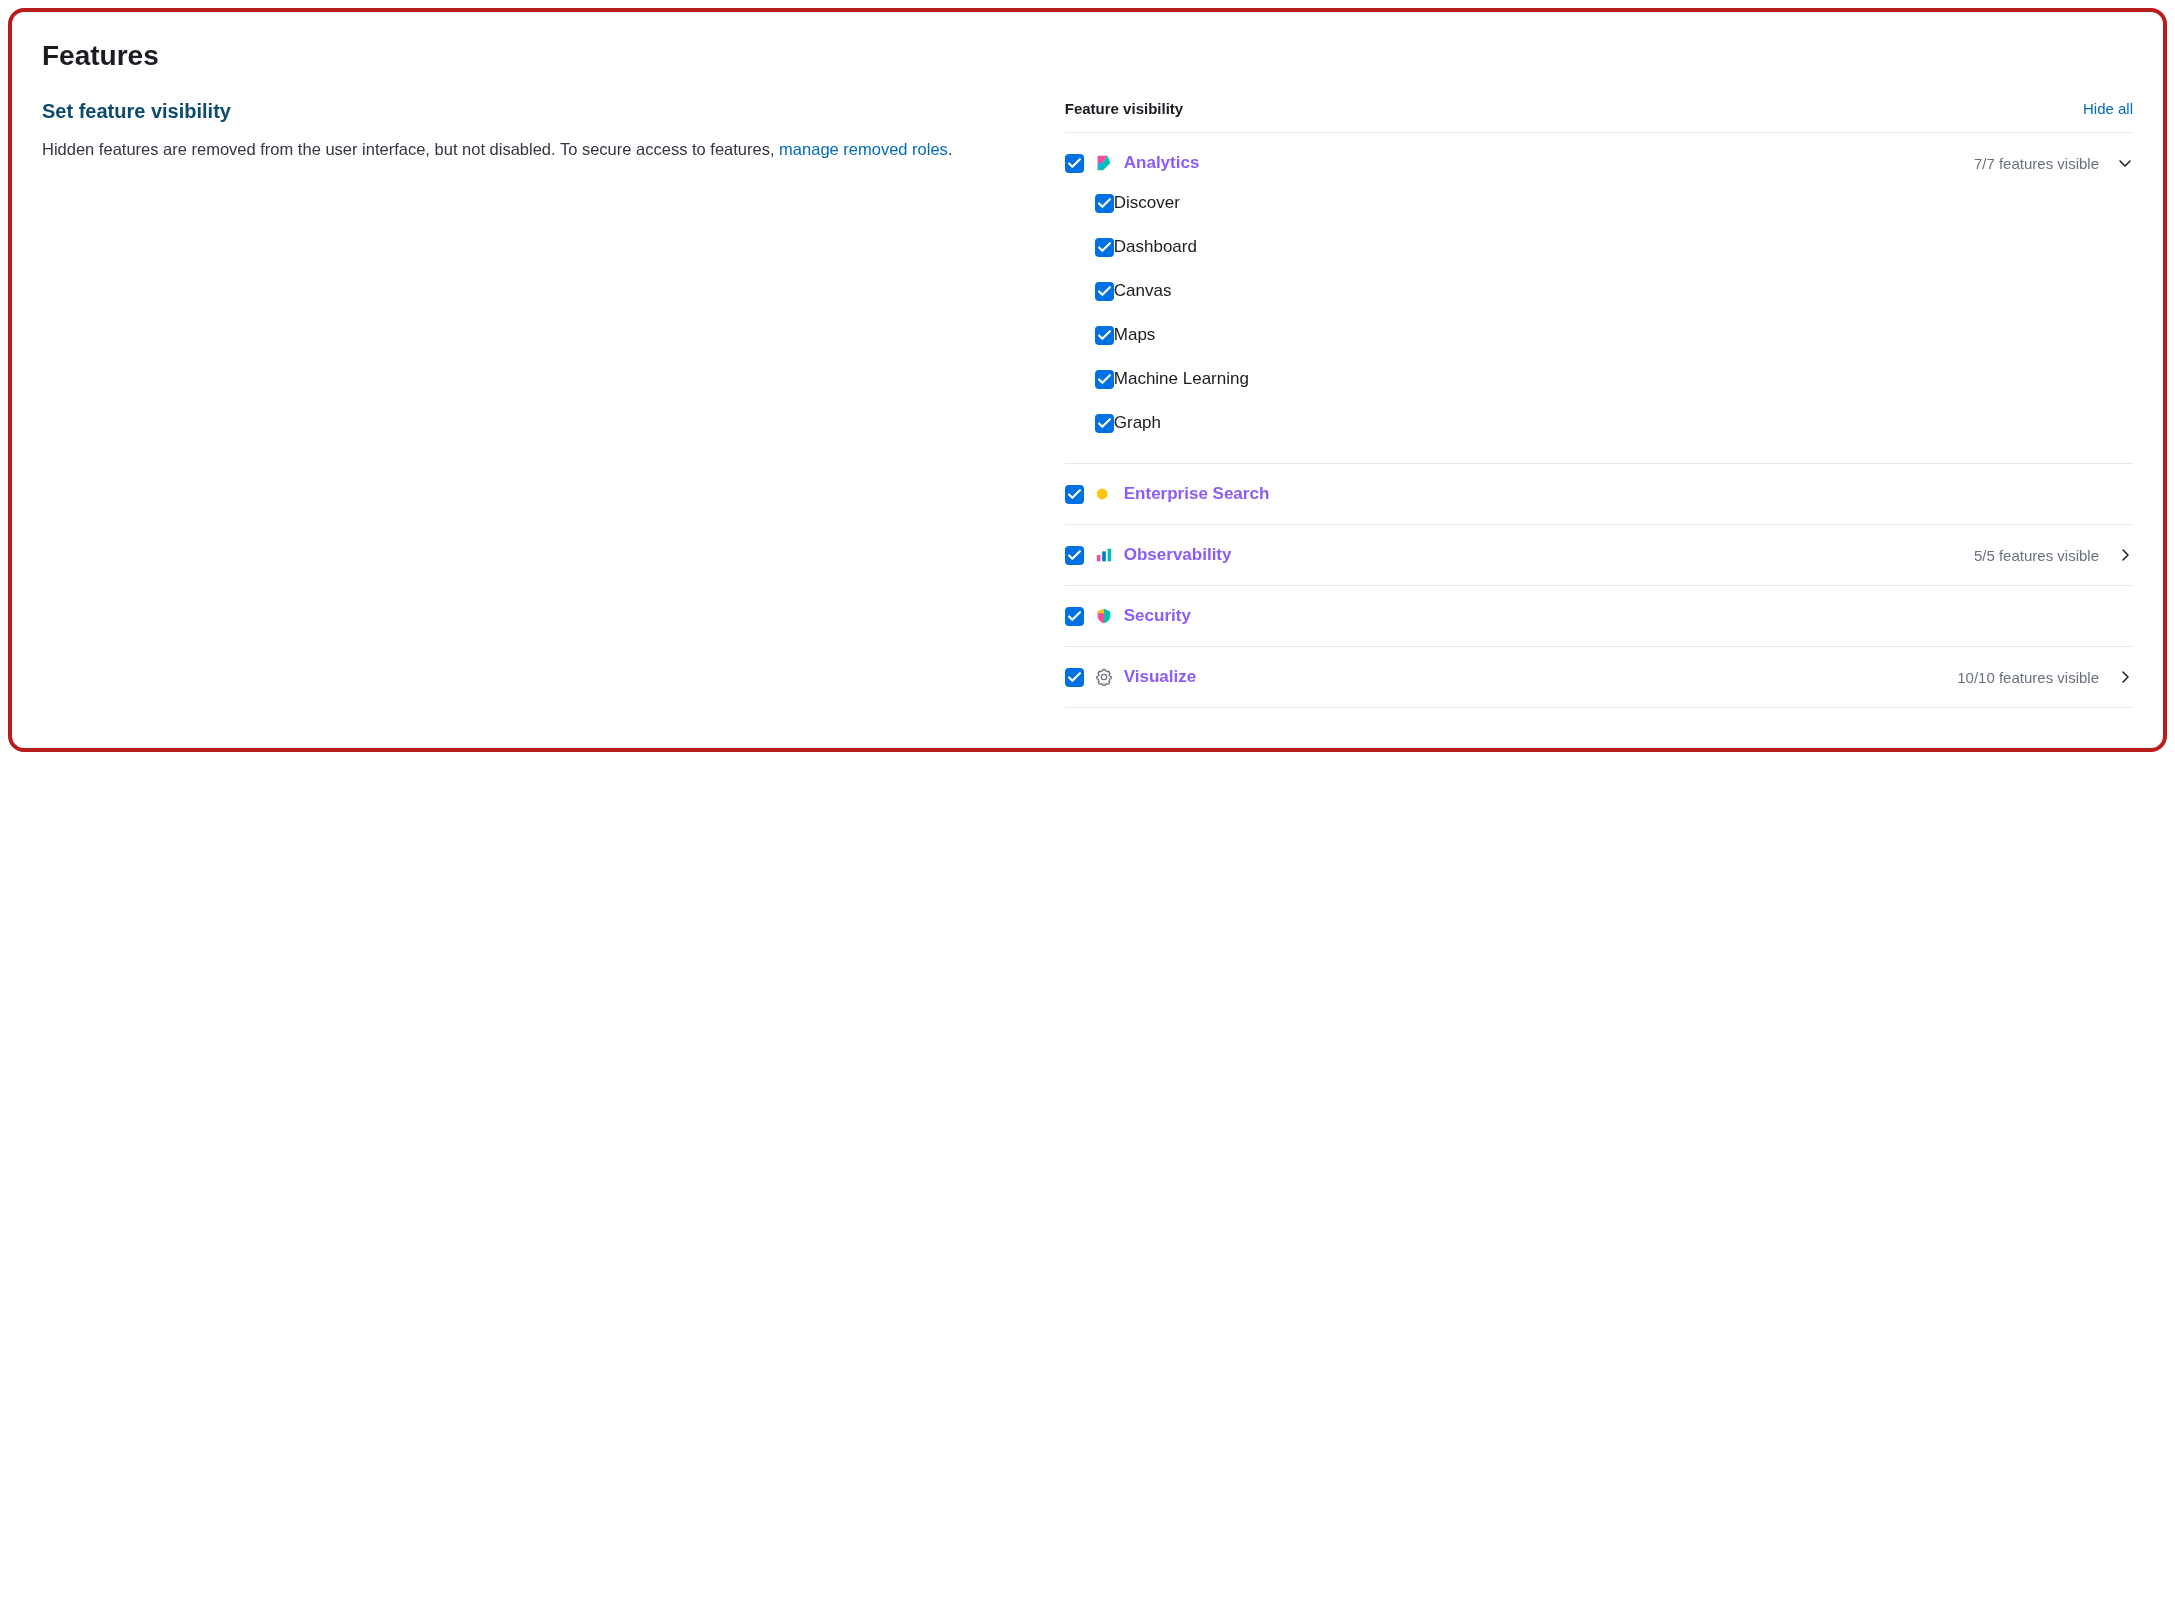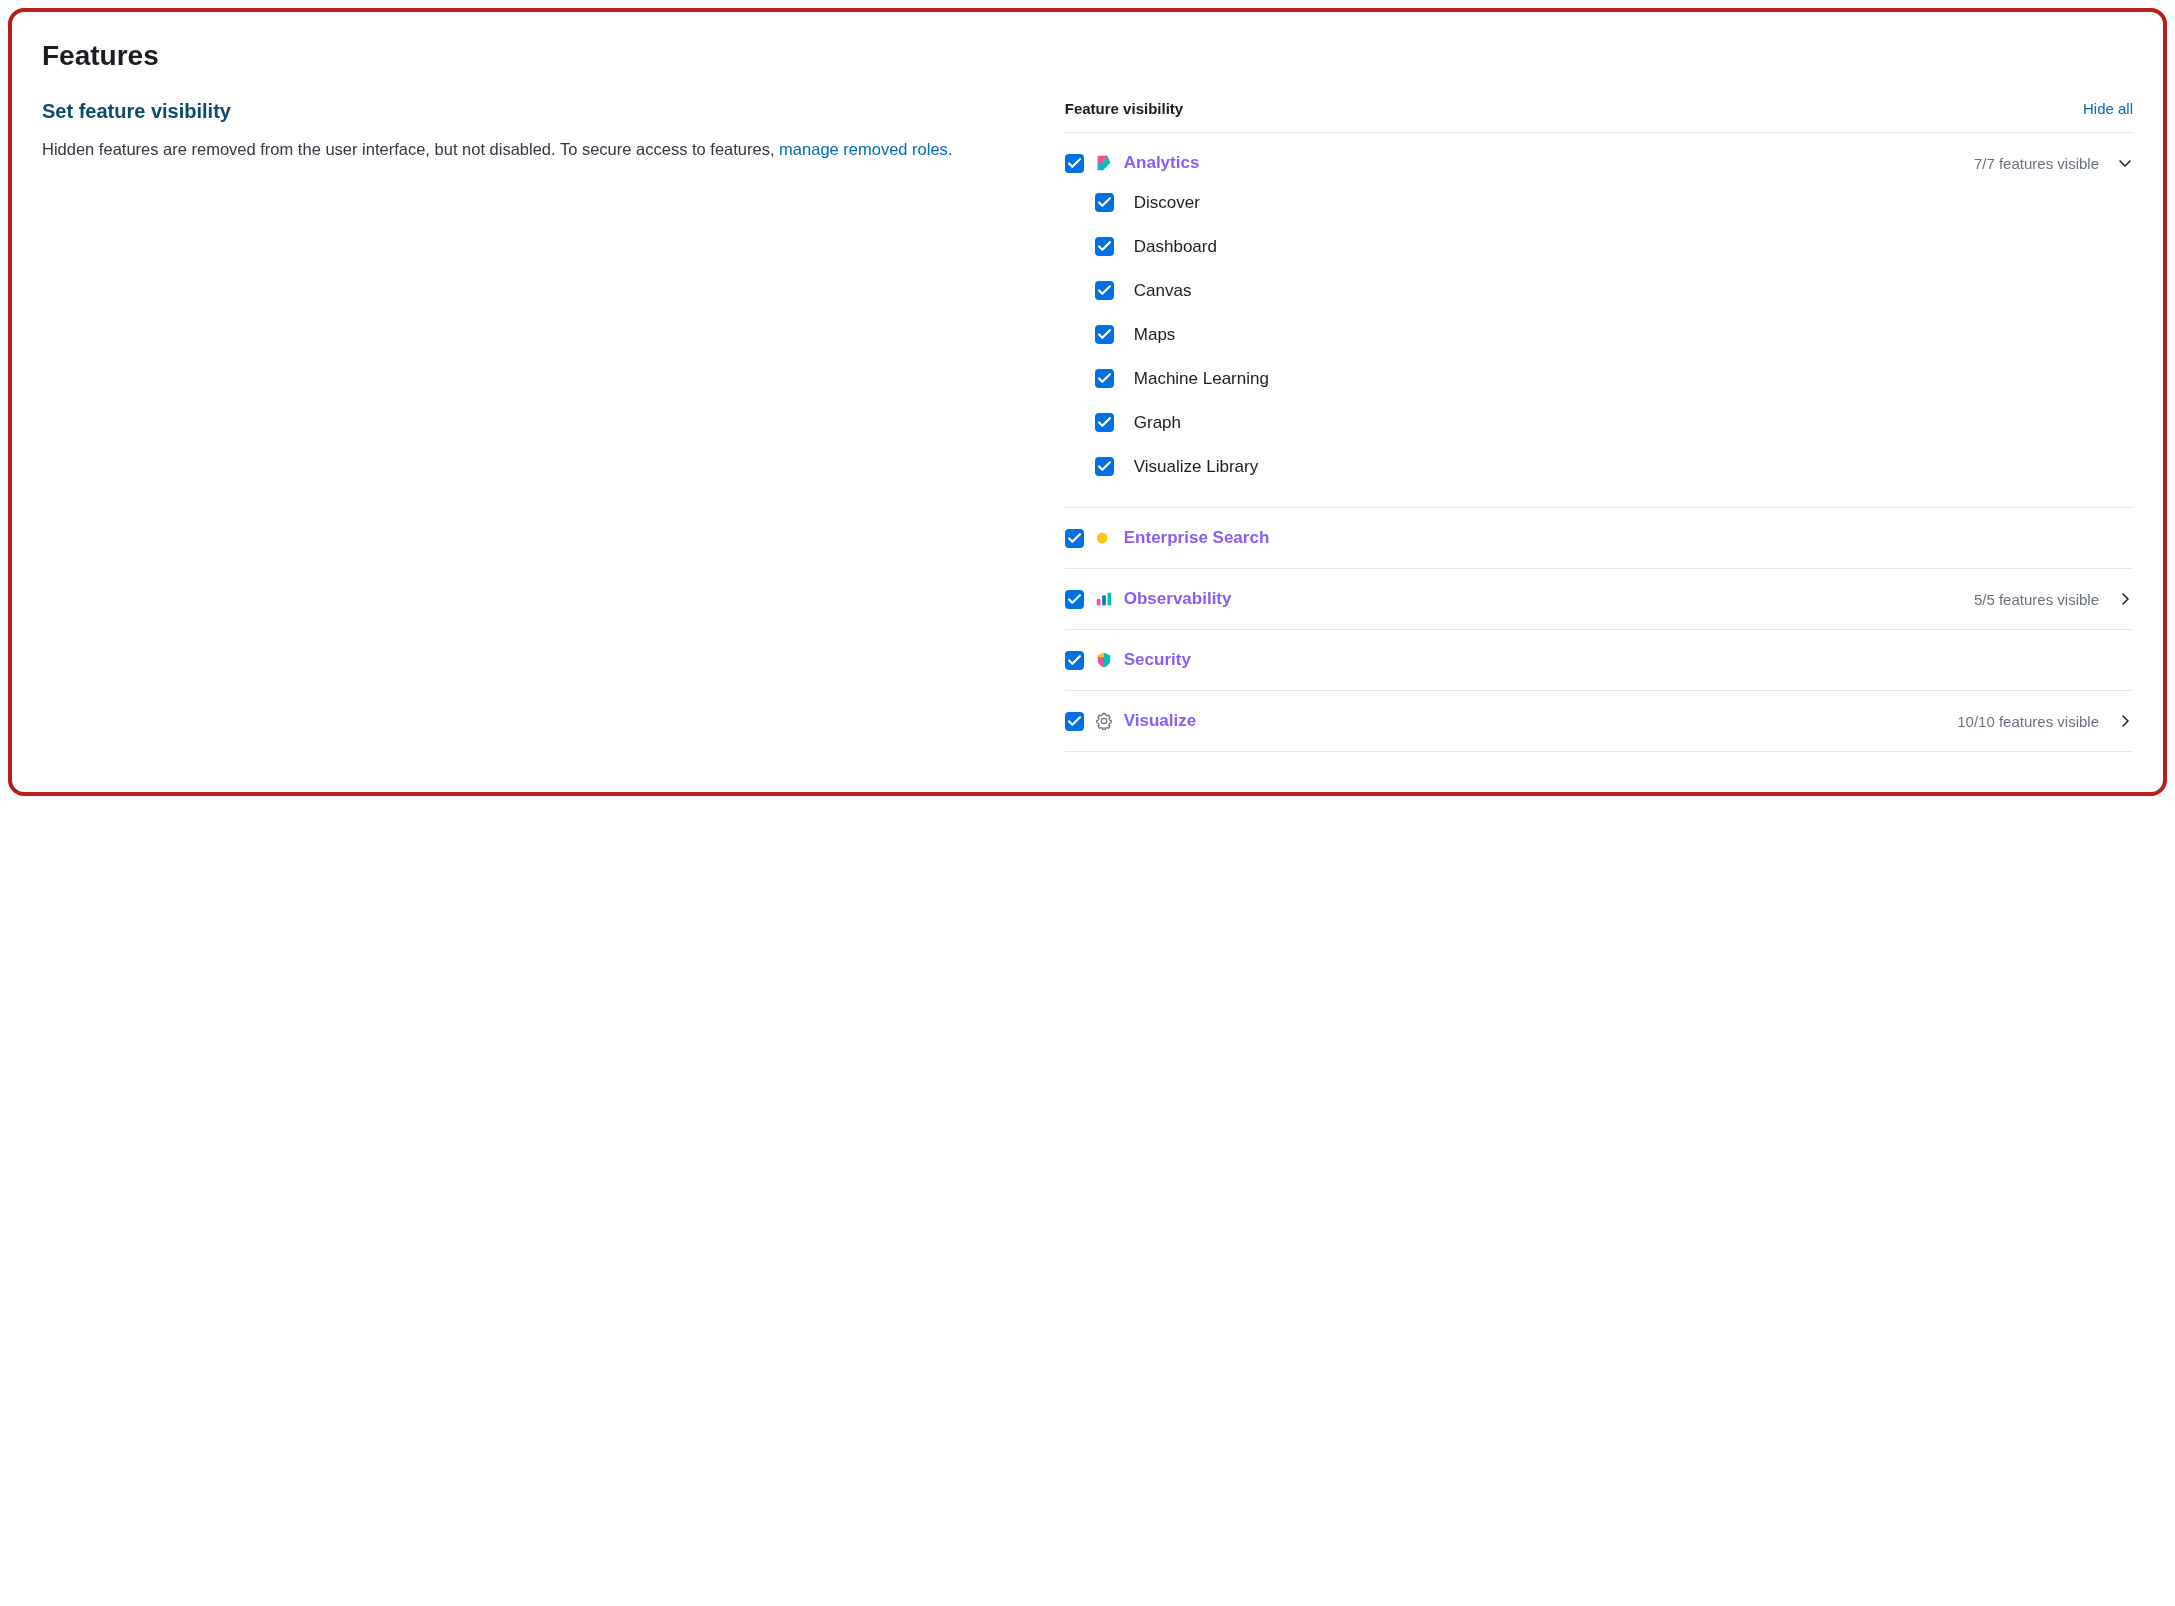--- a/index.html
+++ b/index.html
@@ -120,22 +120,22 @@
       color: #1a1c21;
       cursor: pointer;
     }
     .sub-features {
       padding-left: 30px;
       padding-bottom: 18px;
       border-bottom: 1px solid #e4e8ee;
     }
     .sub-row {
       display: flex;
-      align-items: flex-start;
-      gap: 20px;
+      align-items: center;
+      gap: 0;
       padding: 12px 0;
     }
     .sub-label {
       font-size: 17px;
       color: #1a1c21;
       font-weight: 400;
     }
   </style>
 </head>
 <body>
@@ -219,28 +219,20 @@
           <span class="sub-label">Machine Learning</span>
         </div>
         <div class="sub-row">
           <div class="checkbox">
               <svg viewBox="0 0 12 12">
                 <path d="M1 6l3 3 7-7" stroke="#fff" stroke-width="2" fill="none" stroke-linecap="round" stroke-linejoin="round"></path>
               </svg>
             </div>
           <span class="sub-label">Graph</span>
         </div>
-        <div class="sub-row">
-          <div class="checkbox">
-              <svg viewBox="0 0 12 12">
-                <path d="M1 6l3 3 7-7" stroke="#fff" stroke-width="2" fill="none" stroke-linecap="round" stroke-linejoin="round"></path>
-              </svg>
-            </div>
-          <span class="sub-label">Visualize Library</span>
-        </div>
       </div>
 
       <div class="category-row">
         <div class="checkbox">
             <svg viewBox="0 0 12 12">
               <path d="M1 6l3 3 7-7" stroke="#fff" stroke-width="2" fill="none" stroke-linecap="round" stroke-linejoin="round"></path>
             </svg>
           </div>
         <div class="category-icon">
           <svg viewBox="0 0 20 20" width="18" height="18">

